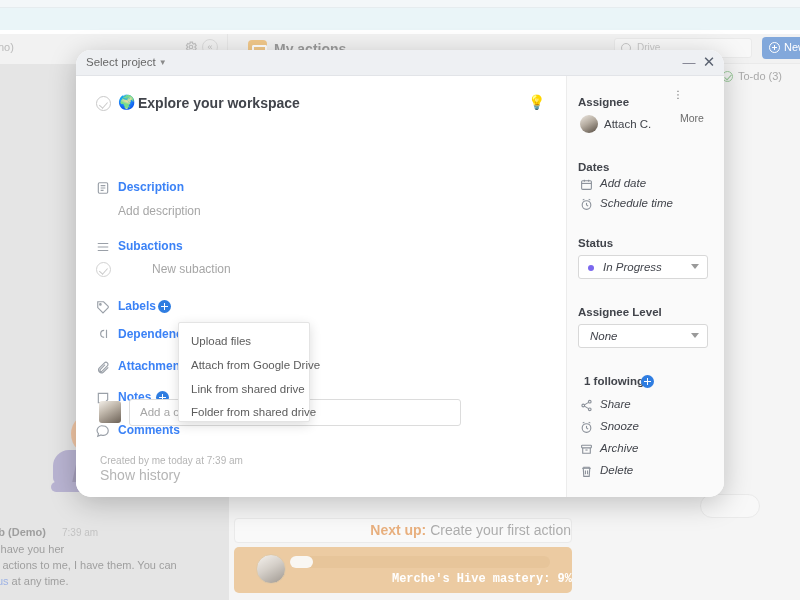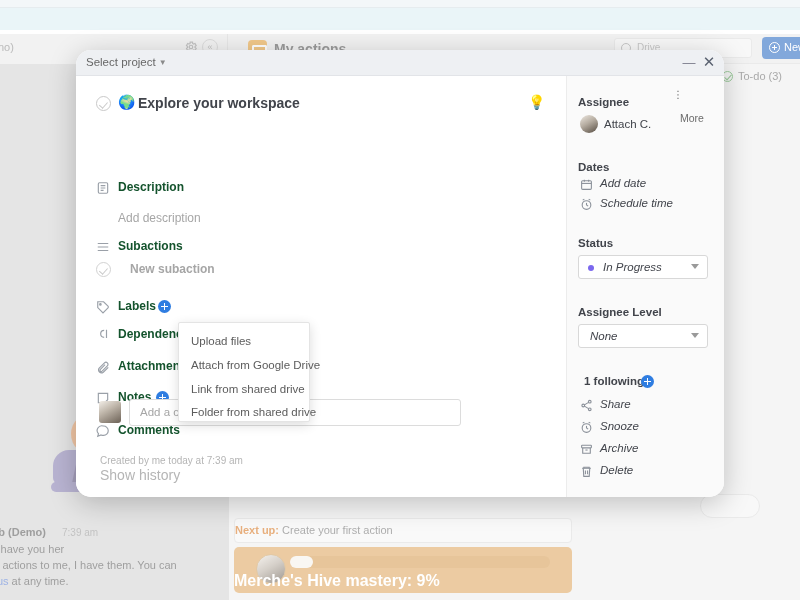--- a/index.html
+++ b/index.html
@@ -159,21 +159,21 @@
   }
   .chat-body {
     position: absolute; left: -30px; top: 477px; width: 250px;
     font-size: 11px; color: #5e5e5e; line-height: 16px;
   }
   .chat-link { color: #5b7fd4; }
 
   .nextup-bar {
     position: absolute; left: 234px; top: 518px; width: 338px; height: 25px;
     background: #f5f5f5; border: 1px solid #dcdcdc; border-radius: 4px;
-    text-align: left; line-height: 23px; font-size: 11px; color: #767676;
+    text-align: right; line-height: 23px; font-size: 14px; color: #767676;
   }
   .nextup-bold { color: #d97b28; font-weight: bold; }
   .mastery-bar {
     position: absolute; left: 234px; top: 547px; width: 338px; height: 46px;
     background: #dfa964; border-radius: 5px;
   }
   .mastery-avatar {
     position: absolute; left: 22px; top: 7px; width: 30px; height: 30px;
     border-radius: 50%;
     background: linear-gradient(150deg,#efe9e2 0%,#b9b0a5 45%,#5e5347 100%);
@@ -181,22 +181,22 @@
   }
   .mastery-track {
     position: absolute; left: 56px; top: 9px; width: 260px; height: 12px;
     background: #d79f58; border-radius: 7px;
   }
   .mastery-fill {
     position: absolute; left: 0; top: 0; width: 23px; height: 12px;
     background: #f6f2ec; border-radius: 7px;
   }
   .mastery-label {
-    position: absolute; left: 0; top: 25px; width: 338px; text-align: left;
-    font-size: 16px; font-weight: bold; color: #ffffff;
+    position: absolute; left: 0; top: 25px; width: 338px; text-align: right;
+    font-size: 12px; font-weight: bold; color: #ffffff; font-family: Liberation Mono, monospace;
   }
   .pill-right {
     position: absolute; left: 700px; top: 494px; width: 60px; height: 24px;
     background: #f4f4f4; border: 1px solid #dcdcdc; border-radius: 12px;
   }
 
   
   #dim-overlay {
     position: absolute; left: 0; top: 34px; width: 800px; height: 566px;
     background: rgba(255,255,255,0.40);
@@ -265,35 +265,35 @@
     font-size: 14px; color: #aab4ea;
   }
 
   .sec { position: absolute; left: 20px; }
   .sec-icon {
     position: absolute; left: 0; top: 0;
     width: 14px; height: 14px; color: #9aa0a8;
   }
   .sec-label {
     position: absolute; left: 22px; top: -1px;
-    font-size: 12px; font-weight: bold; color: #14532d; white-space: nowrap;
+    font-size: 12px; font-weight: bold; color: #3b82f6; white-space: nowrap;
   }
   .plus-badge {
     position: absolute; top: 0px;
     width: 13px; height: 13px; border-radius: 50%;
     background: #2f7de1;
   }
   .plus-badge:before{content:"";position:absolute;left:6px;top:3px;width:1.4px;height:7px;background:#fff;}
   .plus-badge:after{content:"";position:absolute;left:3px;top:5.8px;width:7px;height:1.4px;background:#fff;}
 
   .muted-row {
     position: absolute; left: 20px;
-    font-size: 12px; color: #a6a6a6; margin-top: 7px;
-  }
-  .muted-indent { position: absolute; left: 34px; top: 0; font-size: 12px; color: #a6a6a6; white-space: nowrap; font-weight: bold; }
+    font-size: 12px; color: #a6a6a6;
+  }
+  .muted-indent { position: absolute; left: 56px; top: 0; font-size: 12px; color: #a6a6a6; white-space: nowrap; }
 
   .comment-avatar {
     position: absolute; left: 99px; top: 401px; width: 22px; height: 22px;
     border-radius: 3px;
     background: linear-gradient(150deg,#f2eee8 0%,#c0b7ab 40%,#6b6055 100%);
   }
   .comment-input {
     position: absolute; left: 129px; top: 399px; width: 332px; height: 27px;
     background: #fff; border: 1px solid #dcdcdc; border-radius: 3px;
   }

